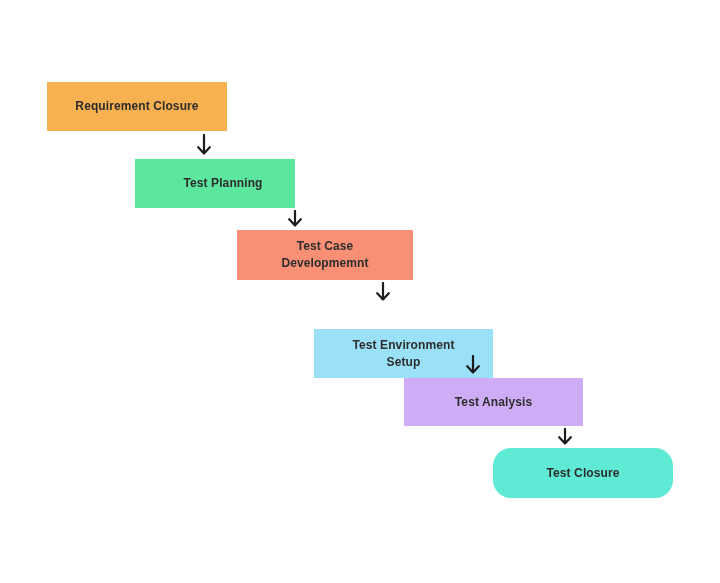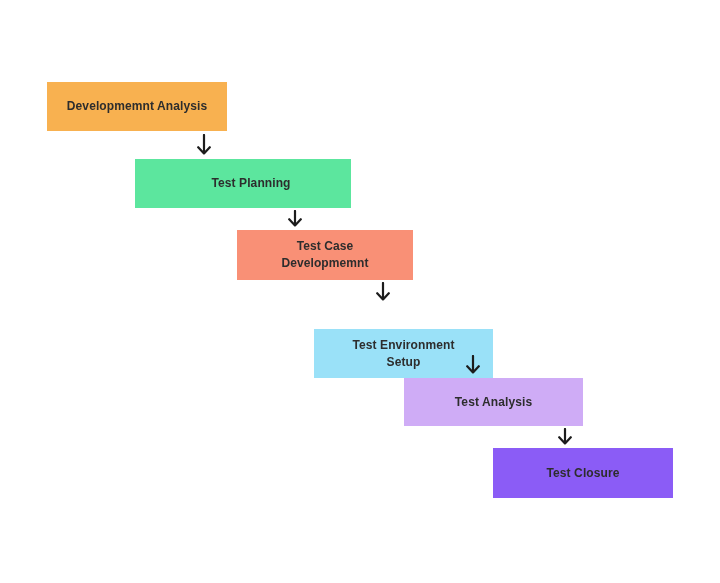--- a/index.html
+++ b/index.html
@@ -25,21 +25,21 @@
     justify-content: center;
     text-align: center;
     font-size: 12px;
     font-weight: 600;
     line-height: 17px;
     color: var(--text-color);
     white-space: pre-line;
     letter-spacing: 0.1px;
   }
   .step-1 { left: 47px;  top: 82px;  width: 180px; height: 49px; }
-  .step-2 { left: 135px; top: 159px; width: 216px; height: 49px; padding-left: 16px; }
+  .step-2 { left: 135px; top: 159px; width: 160px; height: 49px; padding-left: 16px; }
   .step-3 { left: 227px; top: 230px; width: 176px; height: 50px; margin-left: 10px; }
   .step-4 { left: 314px; top: 304px; width: 179px; height: 49px; margin-top: 25px; }
   .step-5 { left: 404px; top: 378px; width: 179px; height: 48px; }
   .step-6 { left: 493px; top: 448px; width: 180px; height: 50px; }
   .arrow {
     position: absolute;
     color: var(--arrow-color);
     line-height: 0;
   }
   .arrow-1 { left: 194px; top: 134px; }
@@ -47,21 +47,21 @@
   .arrow-3 { left: 373px; top: 282px; }
   .arrow-4 { left: 463px; top: 355px; }
   .arrow-5 { left: 555px; top: 428px; }
 </style>
 </head>
 <body>
 
 <div class="canvas">
 
   <div class="step step-1" style="background: rgb(248, 177, 80);">
-    <span>Developmemnt Analysis</span>
+    <span>Requirement Closure</span>
   </div>
 
   <div class="arrow arrow-1">
     <svg width="20" height="22" viewBox="0 0 20 22">
       <path d="M10 1 V 19.5 M4.2 13.2 L10 19.5 L15.8 13.2" fill="none" stroke="currentColor" stroke-width="2.2" stroke-linecap="round" stroke-linejoin="round"></path>
     </svg>
   </div>
 
   <div class="step step-2" style="background: rgb(92, 230, 158);">
     <span>Test Planning</span>
@@ -98,17 +98,17 @@
   <div class="step step-5" style="background: rgb(207, 172, 246);">
     <span>Test Analysis</span>
   </div>
 
   <div class="arrow arrow-5">
     <svg width="20" height="18" viewBox="0 0 20 18">
       <path d="M10 1 V 15.5 M4.2 9.2 L10 15.5 L15.8 9.2" fill="none" stroke="currentColor" stroke-width="2.2" stroke-linecap="round" stroke-linejoin="round"></path>
     </svg>
   </div>
 
-  <div class="step step-6" style="background: #8b5cf6;">
+  <div class="step step-6" style="background: #5eead4; border-radius: 18px;">
     <span>Test Closure</span>
   </div>
 
 </div>
 
 </body></html>

